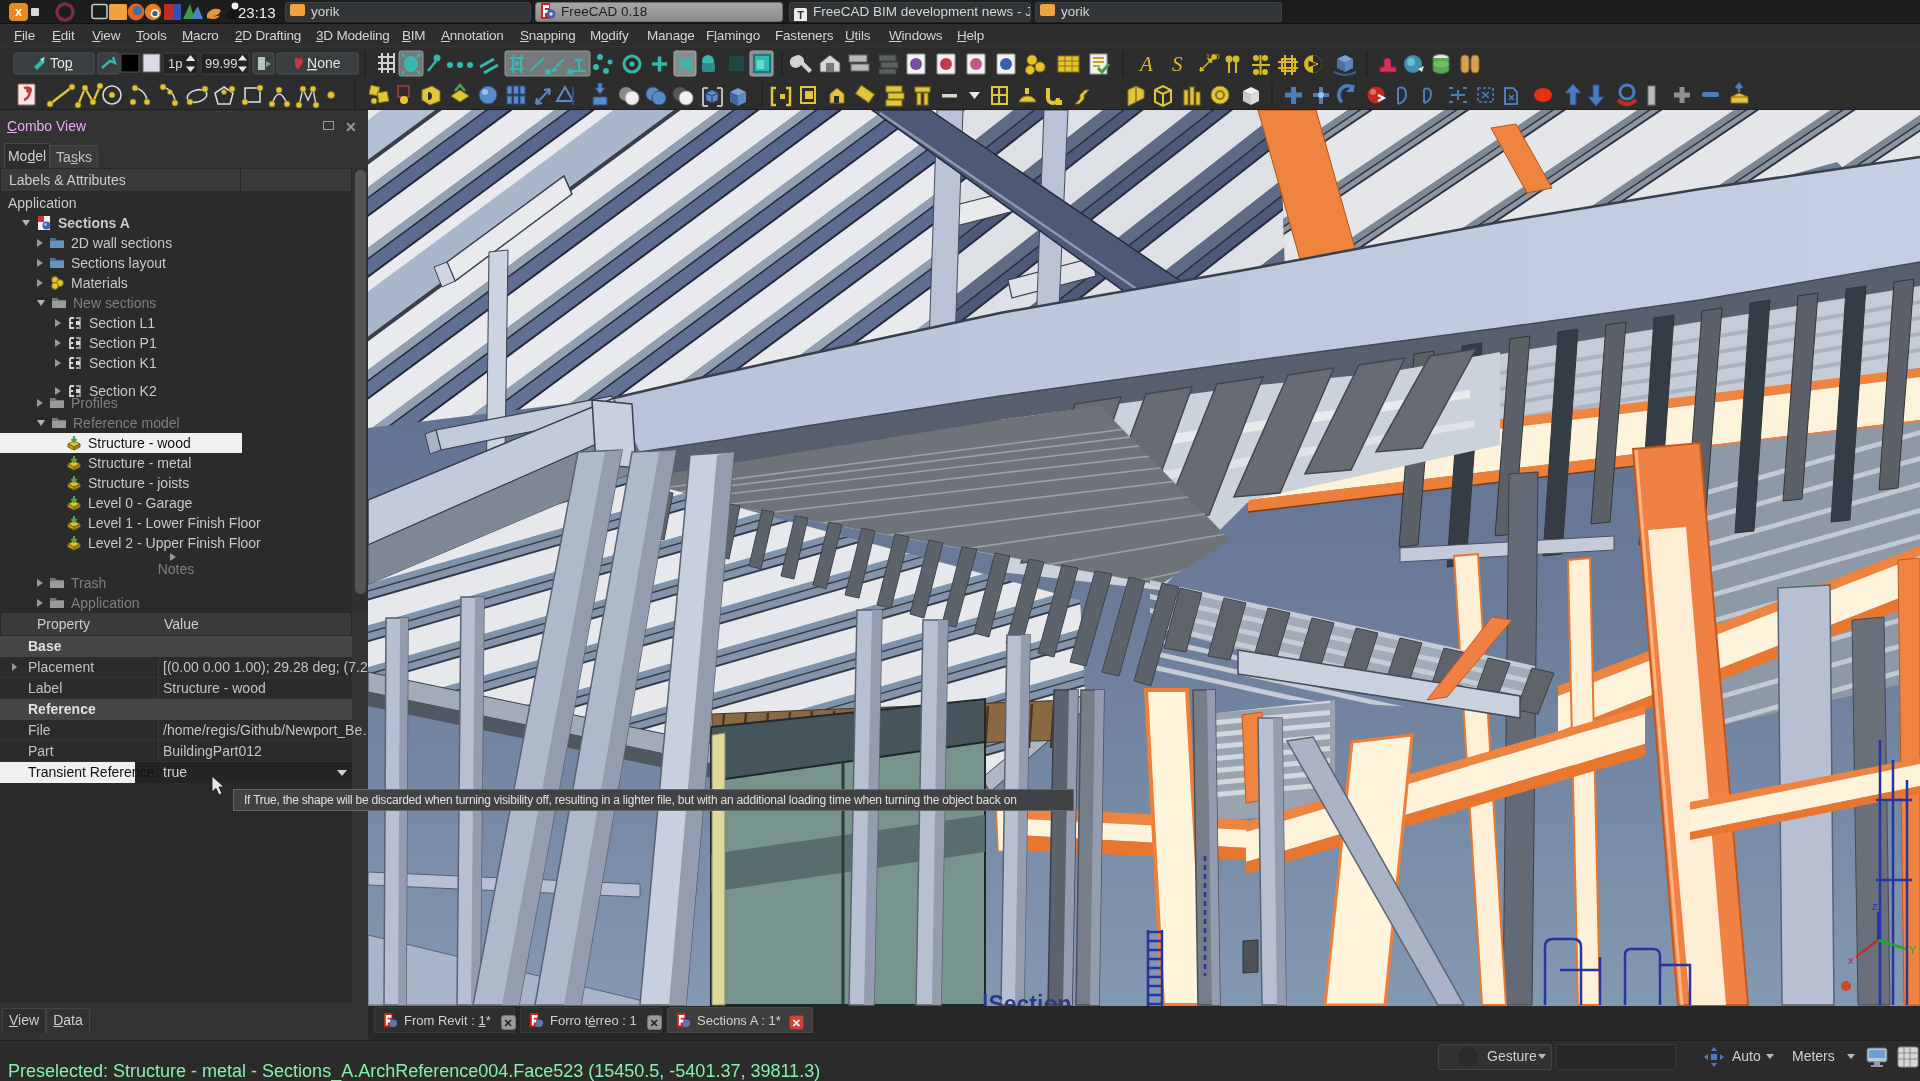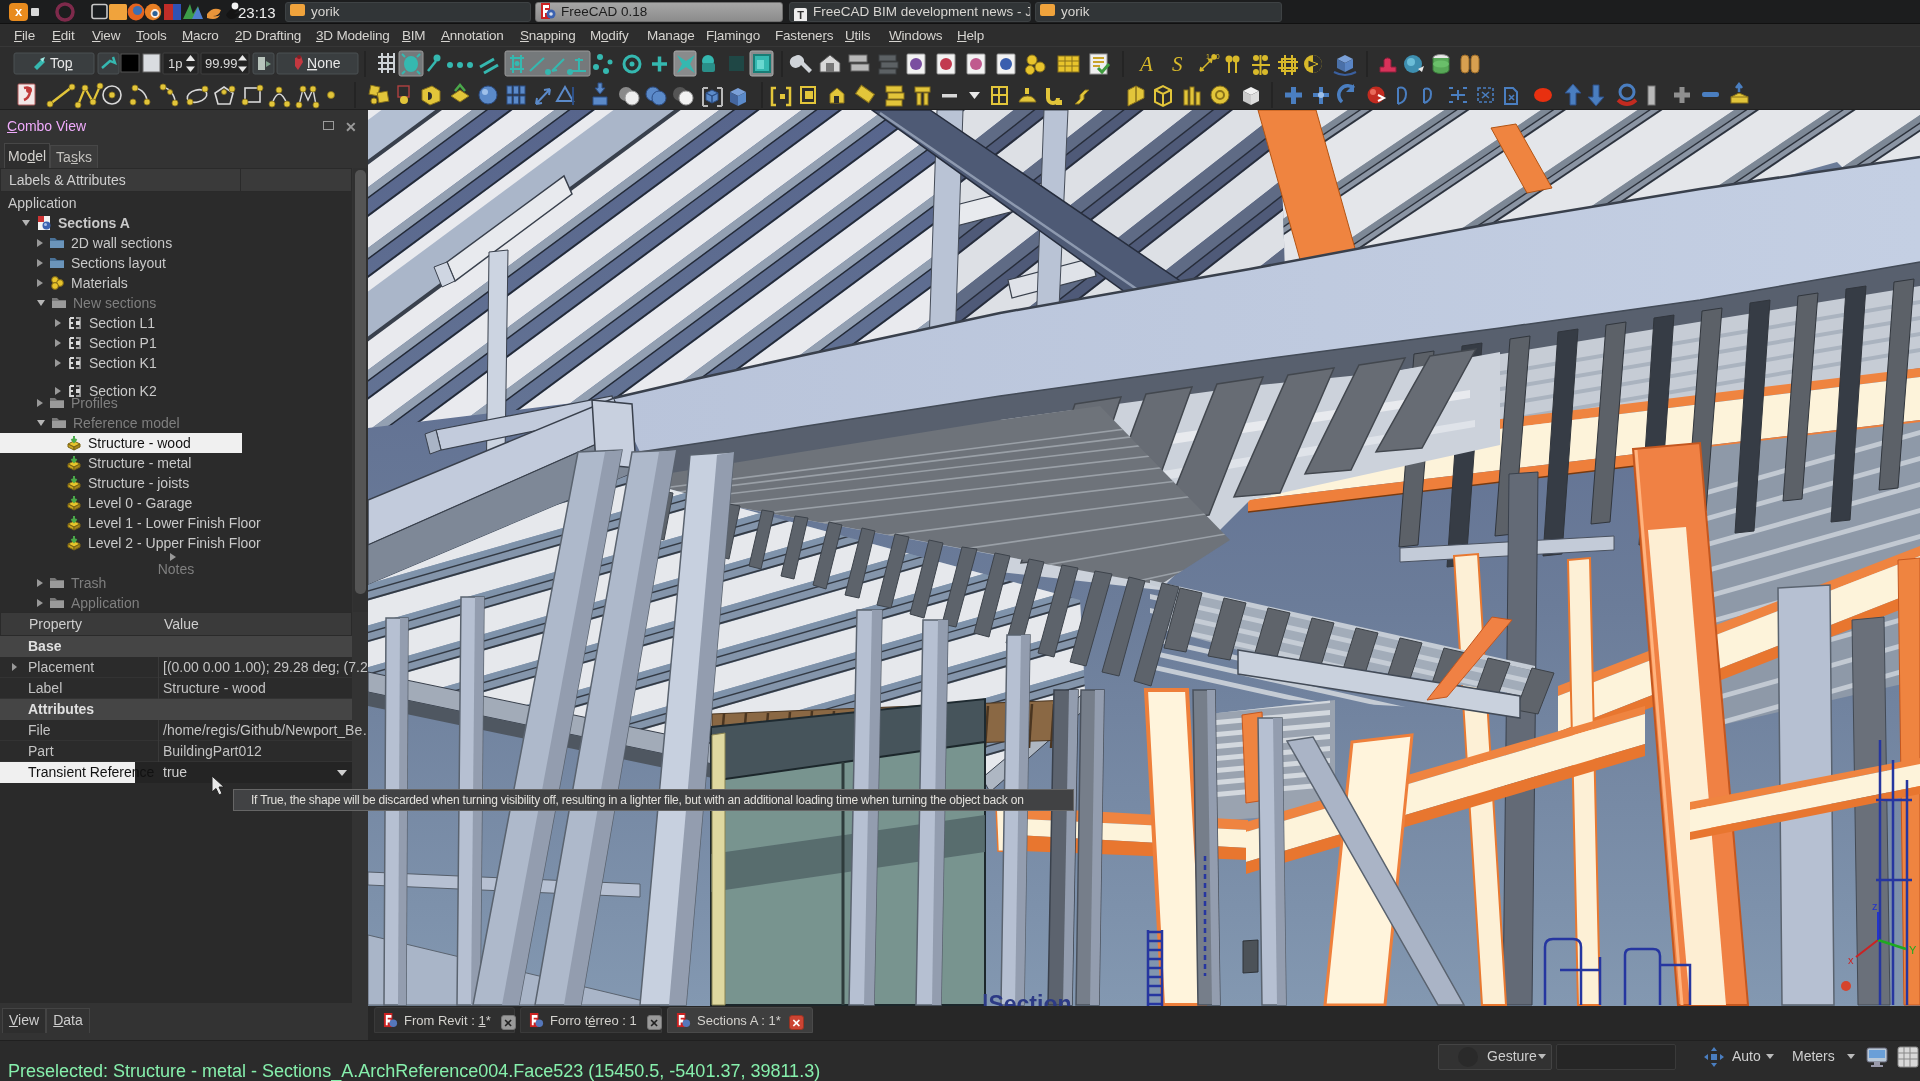--- a/index.html
+++ b/index.html
@@ -18,21 +18,21 @@
 #statusbar{position:absolute;left:0;top:1040px;width:1920px;height:41px;background:#2b2b2b;border-top:1px solid #202020}
 .tab3{position:absolute;top:1px;height:26px;border-radius:3px 3px 0 0;color:#d4d2ce;font-size:13px;line-height:26px;white-space:nowrap}
 .trow{position:absolute;left:0;height:20px;display:flex;align-items:center;font-size:14px;color:#c9c9c9;white-space:nowrap}
 .grey{color:#7f7f7f}
 .arr{width:0;height:0;display:inline-block;margin-right:6px}
 .arr.r{border-left:6px solid #999;border-top:4px solid transparent;border-bottom:4px solid transparent}
 .arr.d{border-top:6px solid #b5b5b5;border-left:4px solid transparent;border-right:4px solid transparent}
 .prow{position:absolute;left:0;width:352px;height:21px;font-size:14px;color:#c3c3c3;line-height:21px;white-space:nowrap}
 .pl{position:absolute;left:28px}.pv{position:absolute;left:163px}
 #tooltip{position:absolute;left:233px;top:789px;width:841px;height:22px;background:#414244;border:1px solid #666;
- color:#e3e1dc;font-size:12px;letter-spacing:-0.22px;line-height:20px;padding-left:17px;white-space:nowrap;z-index:60}
+ color:#e3e1dc;font-size:12px;letter-spacing:-0.22px;line-height:20px;padding-left:10px;white-space:nowrap;z-index:60}
 .vd{position:absolute;top:1008px;height:25px;background:#333;border:1px solid #444;border-bottom:none;
  color:#cdcdcd;font-size:14px;text-align:center;line-height:23px}
 u{text-decoration:underline}
 </style></head><body>
 <div id="taskbar">
 <div class="abs" style="left:9px;top:3px;width:19px;height:18px;background:#e88b1e;border-radius:4px;color:#fff;font-weight:bold;font-size:13px;text-align:center;line-height:18px">x</div>
 <div class="abs" style="left:31px;top:8px;width:8px;height:8px;background:#d9d9d9;border-radius:1px"></div>
 <svg class="abs" style="left:52px;top:1px" width="190" height="22" viewBox="0 0 190 22">
       <circle cx="13" cy="11" r="8" fill="none" stroke="#7e2a4b" stroke-width="3.5"></circle>
       <rect x="40" y="3.5" width="15" height="14" rx="2" fill="#1a1d20" stroke="#c7c7c7" stroke-width="1.6"></rect>
@@ -582,37 +582,37 @@
     </div>
     <div class="trow" style="top:483px;width:352px;">
       <span style="display:inline-block;width:37px"></span>
       <span class="arr r"></span>
       <svg width="16" height="16" viewBox="0 0 16 16" style="margin-right:6px">
         <path d="M1 3 h5 l2 2 h7 v8 h-14 Z" fill="#787878"></path>
         <path d="M1 6 h14 v7 h-14 Z" fill="#9a9a9a"></path>
       </svg>
       <span class="grey">Application</span>
     </div>
-    <div class="abs" style="left:0;top:502px;width:352px;height:24px;background:#3a3a3a;border:1px solid #2a2a2a;color:#cfcfcf;font-size:14px;line-height:22px"><span style="padding-left:28px">Property</span><span style="position:absolute;left:163px">Value</span></div>
+    <div class="abs" style="left:0;top:502px;width:352px;height:24px;background:#3a3a3a;border:1px solid #2a2a2a;color:#cfcfcf;font-size:14px;line-height:22px"><span style="padding-left:36px">Property</span><span style="position:absolute;left:163px">Value</span></div>
     <div class="prow" style="top:526px;background:#454545;color:#e0e0e0;font-weight:bold">
       <span class="pl">Base</span>
     </div>
     <div class="prow" style="top:547px;background:#2b2b2b;border-bottom:1px solid #333">
       <span style="position:absolute;left:12px;top:6px;width:0;height:0;border-left:5px solid #999;border-top:4px solid transparent;border-bottom:4px solid transparent"></span>
       <span class="pl">Placement</span>
       <span class="pv">[(0.00 0.00 1.00); 29.28 deg; (7.21 m…</span>
     </div>
     <div class="abs" style="left:158px;top:547px;width:1px;height:21px;background:#3a3a3a"></div>
     <div class="prow" style="top:568px;background:#2b2b2b;border-bottom:1px solid #333">
       <span class="pl">Label</span>
       <span class="pv">Structure - wood</span>
     </div>
     <div class="abs" style="left:158px;top:568px;width:1px;height:21px;background:#3a3a3a"></div>
     <div class="prow" style="top:589px;background:#454545;color:#e0e0e0;font-weight:bold">
-      <span class="pl">Attributes</span>
+      <span class="pl">Reference</span>
     </div>
     <div class="prow" style="top:610px;background:#2b2b2b;border-bottom:1px solid #333">
       <span class="pl">File</span>
       <span class="pv">/home/regis/Github/Newport_Be…</span>
     </div>
     <div class="abs" style="left:158px;top:610px;width:1px;height:21px;background:#3a3a3a"></div>
     <div class="prow" style="top:631px;background:#2b2b2b;border-bottom:1px solid #333">
       <span class="pl">Part</span>
       <span class="pv">BuildingPart012</span>
     </div>

